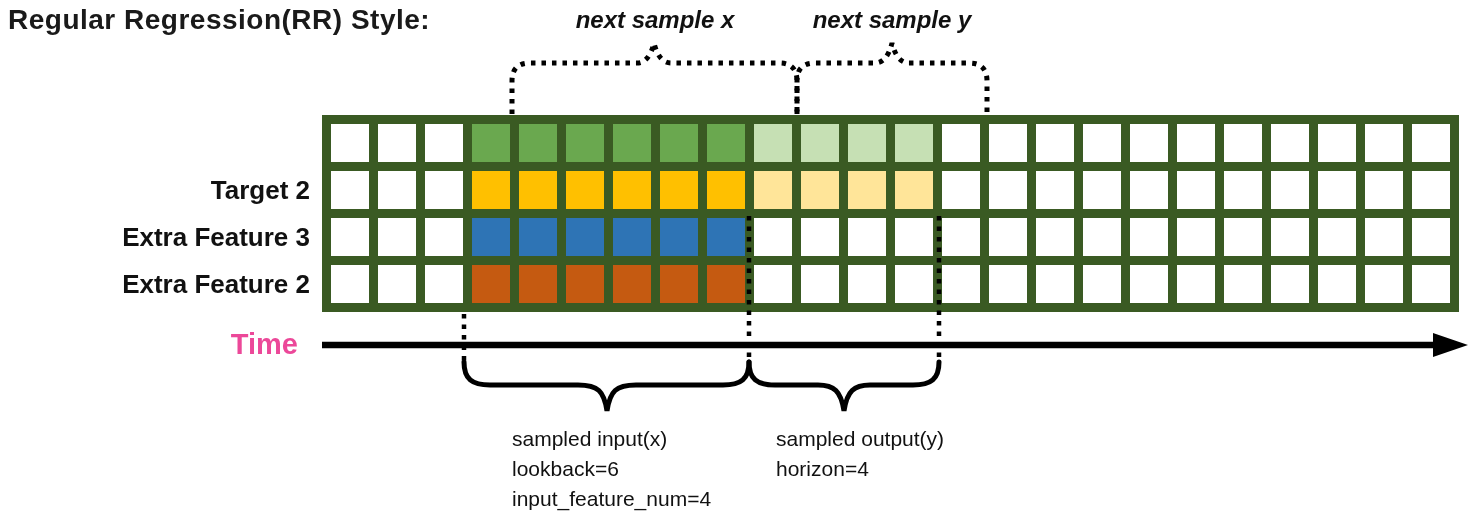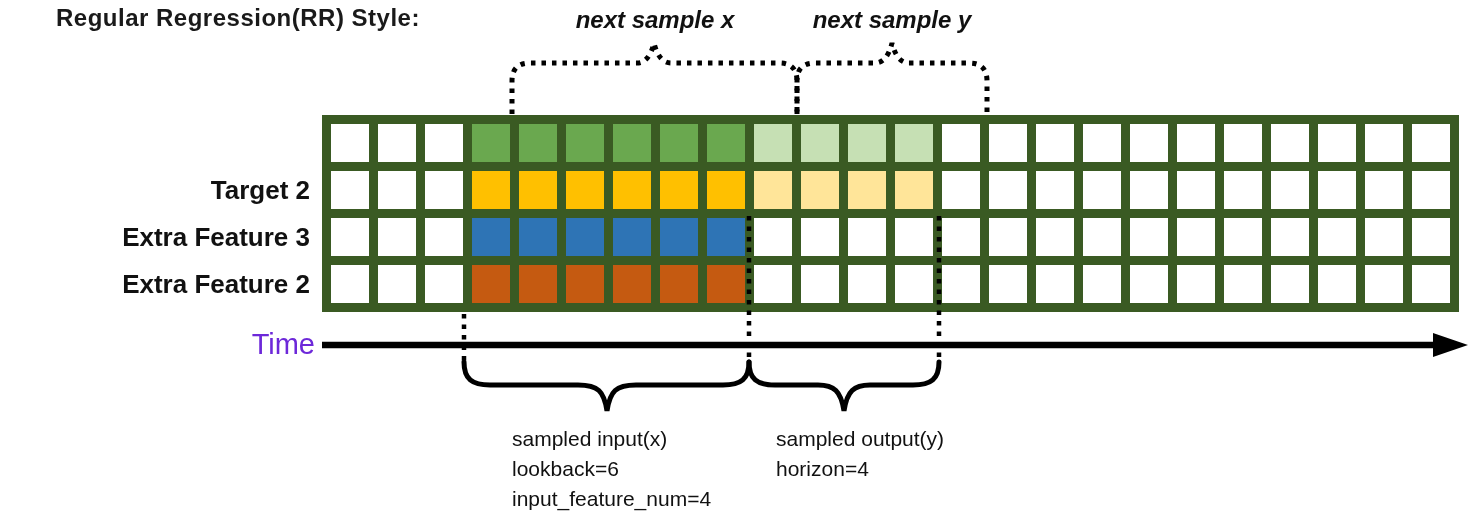--- a/index.html
+++ b/index.html
@@ -5,23 +5,22 @@
   html,body{margin:0;padding:0;background:#ffffff;}
   .canvas{
     position:relative;
     width:1476px;height:516px;
     background:#ffffff;
     font-family:"Liberation Sans", sans-serif;
     overflow:hidden;
   }
   .title{
     position:absolute;left:8px;top:4px;
-    font-size:24px;font-weight:bold;color:#1a1a1a;
+    font-size:28px;font-weight:bold;color:#1a1a1a;
     letter-spacing:0.5px;
-    margin-left:48px;
   }
   .toplabel{
     position:absolute;top:6px;width:220px;
     text-align:center;
     font-size:24px;font-style:italic;font-weight:600;color:#111;
   }
   .toplabel.nsx{left:545px;}
   .toplabel.nsy{left:782px;}
   .rowlabel{
     position:absolute;left:0;width:310px;
@@ -37,23 +36,23 @@
     position:absolute;left:322px;top:115px;
     width:1137px;height:197px;
     box-sizing:border-box;
     display:grid;
     grid-template-columns:repeat(24,1fr);
     grid-template-rows:repeat(4,1fr);
     gap:9px;padding:9px;
   }
   .cell{width:100%;height:100%;}
   .timelabel{
-    position:absolute;left:165px;top:329px;width:150px;
+    position:absolute;left:148px;top:329px;width:150px;
     text-align:right;
-    font-size:29px;font-weight:normal;color:#6d28d9;
+    font-size:29px;font-weight:bold;color:#ec4899;
     line-height:30px;
   }
   svg.overlay{
     position:absolute;left:0;top:0;
     pointer-events:none;
   }
   .caption{
     position:absolute;top:424px;
     font-size:21px;font-weight:400;color:#111;
     line-height:30px;white-space:nowrap;

